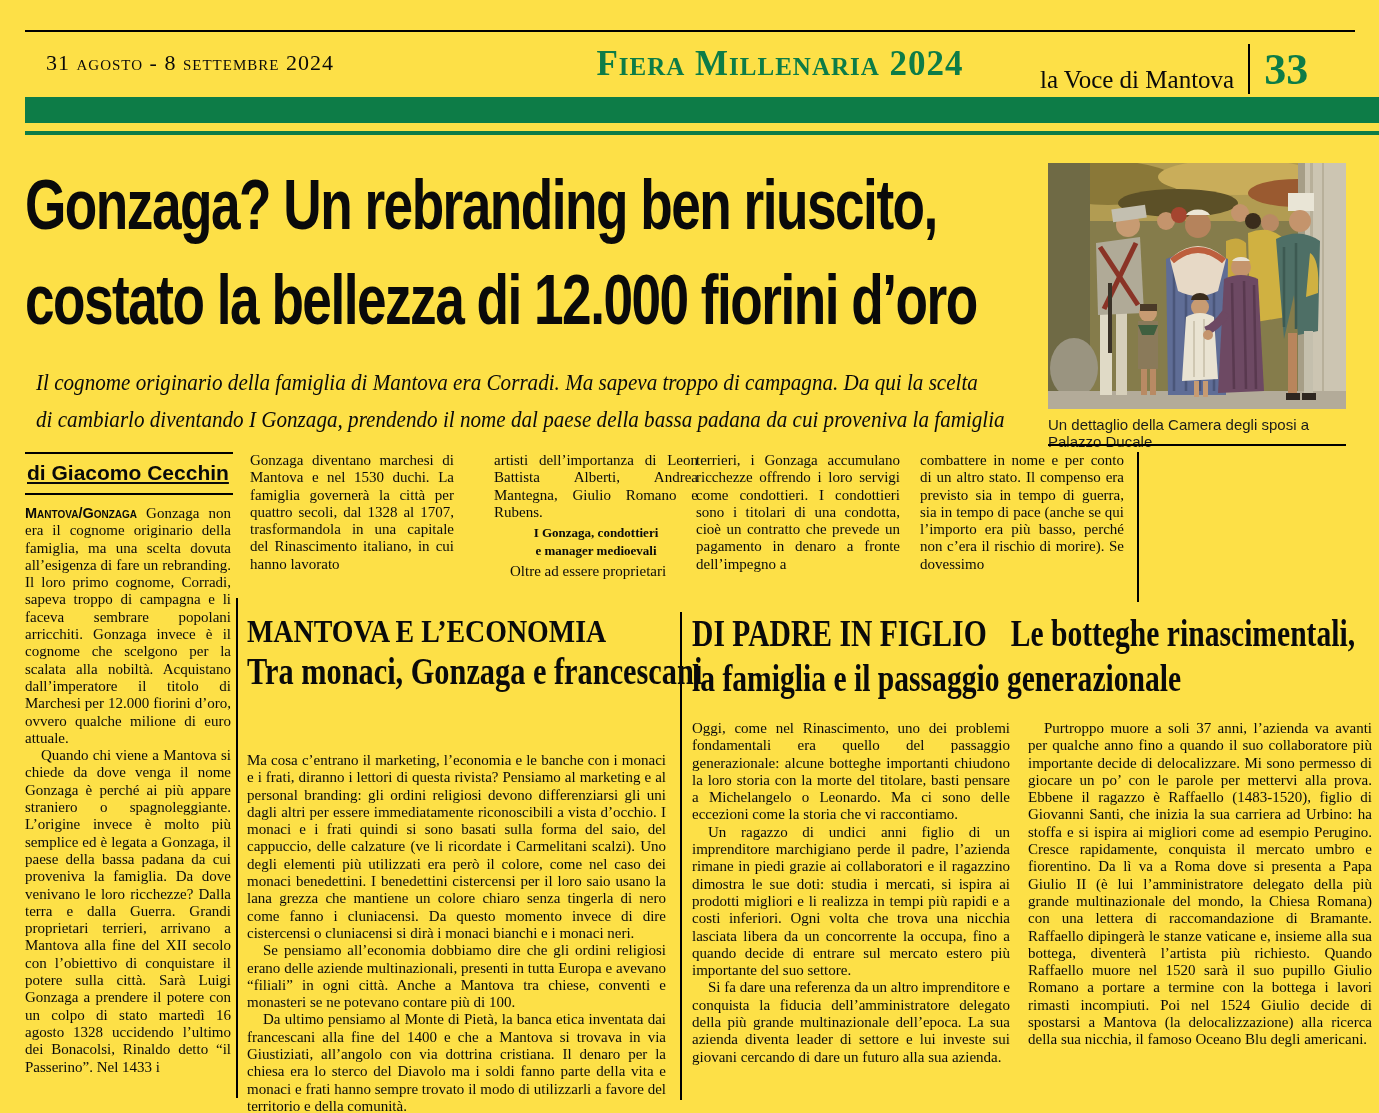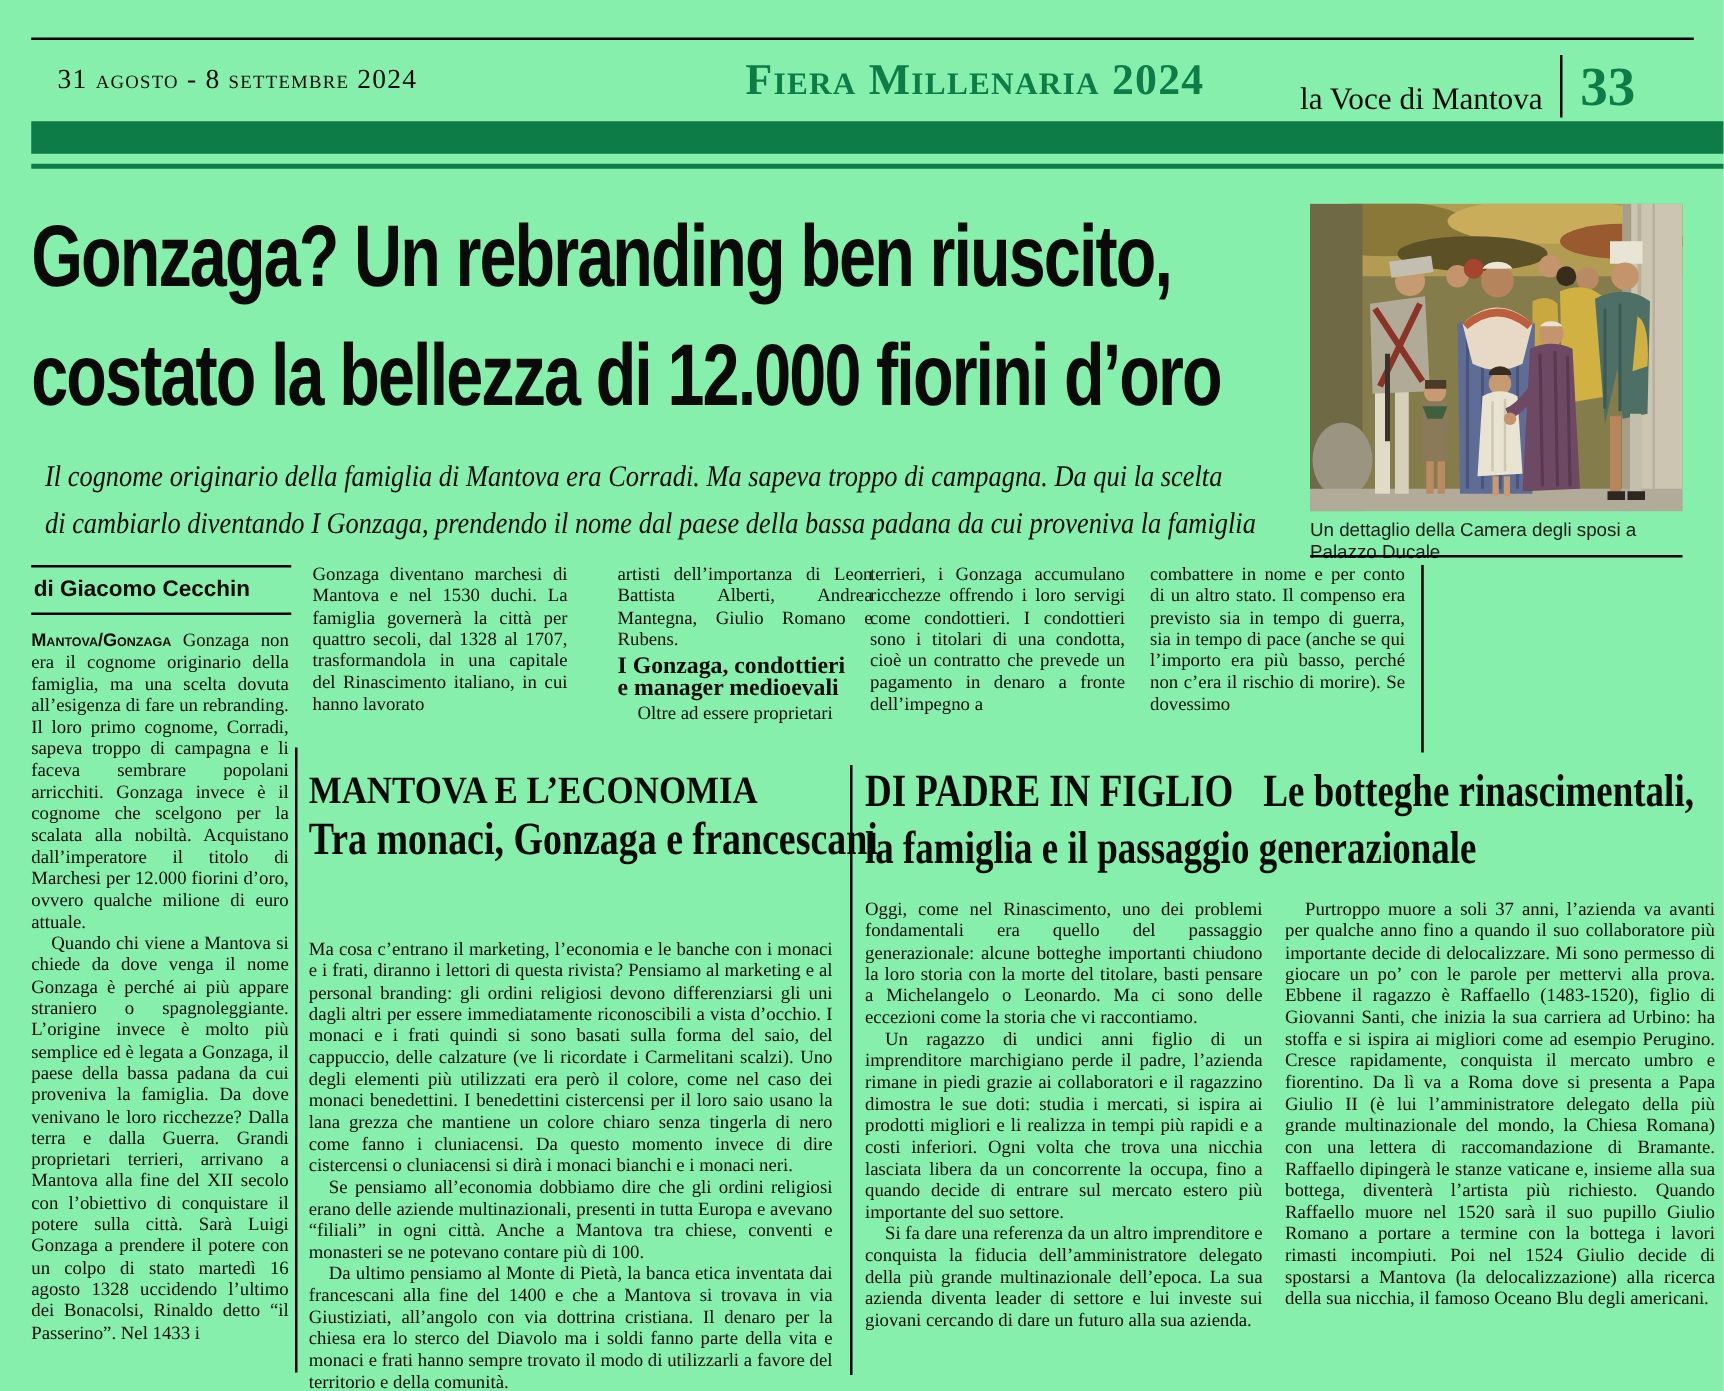--- a/index.html
+++ b/index.html
@@ -1,16 +1,16 @@
 <!DOCTYPE html>
 <html lang="it"><head>
 <meta charset="utf-8">
 <style>
   html,body{margin:0;padding:0;background:#e8e8e8;}
-  .page{position:relative;width:1379px;height:1113px;background:#86efac;overflow:hidden;
+  .page{position:relative;width:1379px;height:1113px;background:#fde047;overflow:hidden;
         font-family:"Liberation Serif",serif;color:#0a0a0a;}
   .abs{position:absolute;}
   
   .top-rule{left:25px;top:30px;width:1330px;height:2px;background:#000;}
   .issue-date{left:46px;top:50px;font-size:22px;font-variant:small-caps;letter-spacing:1px;}
   .banner{left:500px;top:44px;width:560px;text-align:center;
           font-size:35px;font-weight:bold;font-variant:small-caps;letter-spacing:1px;color:#0d7c47;}
   .masthead-wrap{left:1040px;top:44px;display:flex;align-items:flex-end;gap:14px;}
   .masthead{font-size:25px;padding-top:10px;}
   .mast-sep{width:2px;height:50px;background:#000;}
@@ -25,27 +25,27 @@
   .standfirst{left:36px;top:364px;font-style:italic;font-size:24px;line-height:37px;}
   .standfirst .sf{display:block;white-space:nowrap;transform:scaleX(0.88);transform-origin:left top;}
   
   .photo{left:1048px;top:163px;width:298px;height:246px;}
   .photo-caption{left:1048px;top:416px;width:298px;font-family:"Liberation Sans",sans-serif;
                  font-size:15px;color:#1a1a1a;}
   .caption-rule{left:1048px;top:444px;width:298px;height:2px;background:#000;}
   
   .byline-box{left:25px;top:452px;width:208px;}
   .byline-rule{height:2px;background:#000;}
-  .byline-text{font-family:"Liberation Sans",sans-serif;font-weight:bold;font-size:18px;padding:7px 2px 8px 2px;}
+  .byline-text{font-family:"Liberation Sans",sans-serif;font-weight:bold;font-size:21px;padding:7px 2px 8px 2px;text-decoration:underline;}
   
   .bodycol{font-size:15px;line-height:17.3px;text-align:justify;}
   .bodycol p{margin:0;}
   .bodycol p.ind{text-indent:16px;}
   .dateline{font-family:"Liberation Sans",sans-serif;font-weight:bold;font-variant:small-caps;font-size:14.5px;}
-  .col-sub{font-weight:bold;font-size:19px;line-height:18px;margin:3px 0;}
+  .col-sub{font-weight:bold;text-align:center;font-size:13px;line-height:18px;margin:3px 0;}
   .col1{left:25px;top:505px;width:206px;height:598px;}
   .col2{left:250px;top:452px;width:204px;}
   .col3{left:494px;top:452px;width:204px;}
   .col4{left:696px;top:452px;width:204px;}
   .col5{left:920px;top:452px;width:204px;}
   .col6{left:1146px;top:452px;width:204px;}
   
   .vrule{width:2px;background:#000;}
   .vrule1{left:236px;top:598px;height:500px;}
   .vrule2{left:680px;top:612px;height:488px;}

